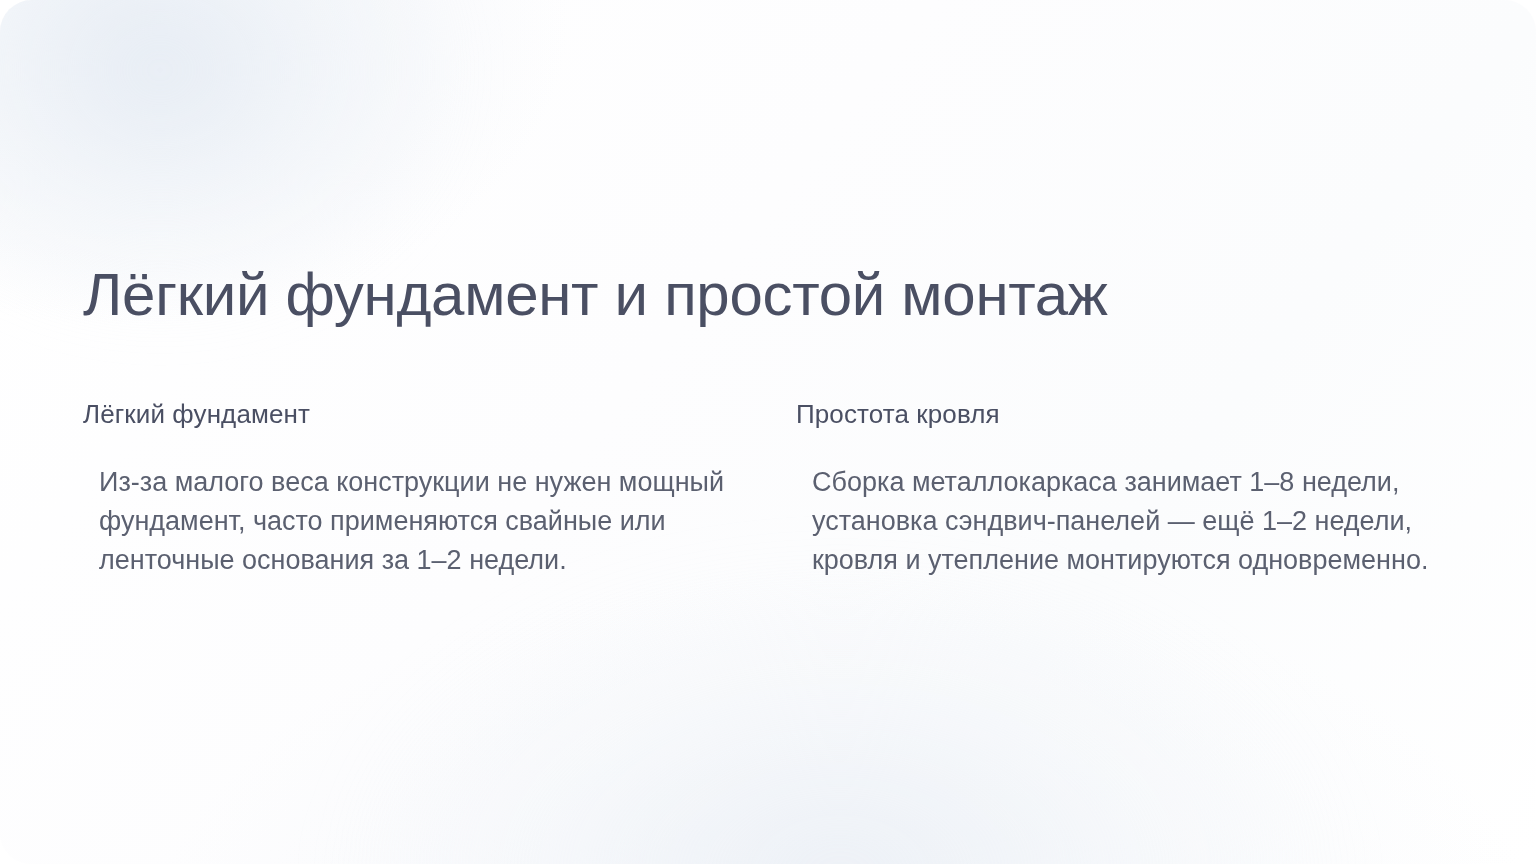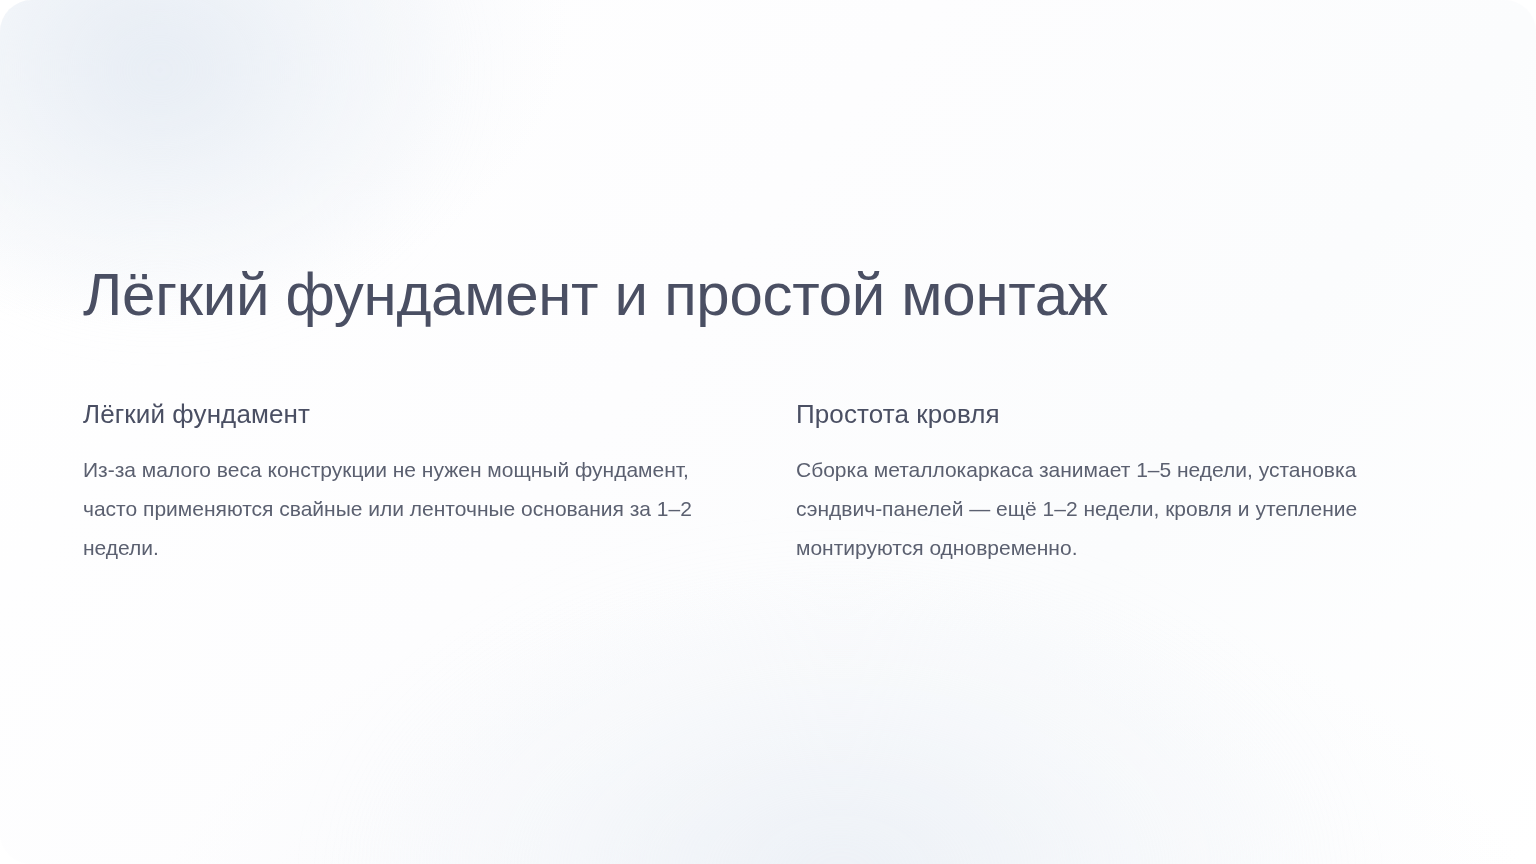--- a/index.html
+++ b/index.html
@@ -82,31 +82,31 @@
 
   .column {
     width: 713px;
     flex: 0 0 auto;
   }
   .column + .column {
     width: 657px;
   }
 
   .col-heading {
-    margin: 0 0 19px 0;
+    margin: 0 0 32px 0;
     font-size: 26px;
     line-height: 1.25;
     font-weight: 400;
     letter-spacing: 0.1px;
     color: #4a4f63;
   }
 
   .col-body {
-    margin: 0;
-    font-size: 21px;
+    margin: 16px;
+    font-size: 27px;
     line-height: 39px;
     font-weight: 400;
     color: #5b6070;
     max-width: 640px;
   }
 </style>
 </head>
 <body>
 
 <div class="slide">
@@ -120,19 +120,19 @@
 
     <div class="columns">
 
       <div class="column">
         <h2 class="col-heading">Лёгкий фундамент</h2>
         <p class="col-body">Из-за малого веса конструкции не нужен мощный фундамент, часто применяются свайные или ленточные основания за 1–2 недели.</p>
       </div>
 
       <div class="column">
         <h2 class="col-heading">Простота кровля</h2>
-        <p class="col-body">Сборка металлокаркаса занимает 1–5 недели, установка сэндвич-панелей — ещё 1–2 недели, кровля и утепление монтируются одновременно.</p>
+        <p class="col-body">Сборка металлокаркаса занимает 1–8 недели, установка сэндвич-панелей — ещё 1–2 недели, кровля и утепление монтируются одновременно.</p>
       </div>
 
     </div>
 
   </div>
 </div>
 
 </body></html>

